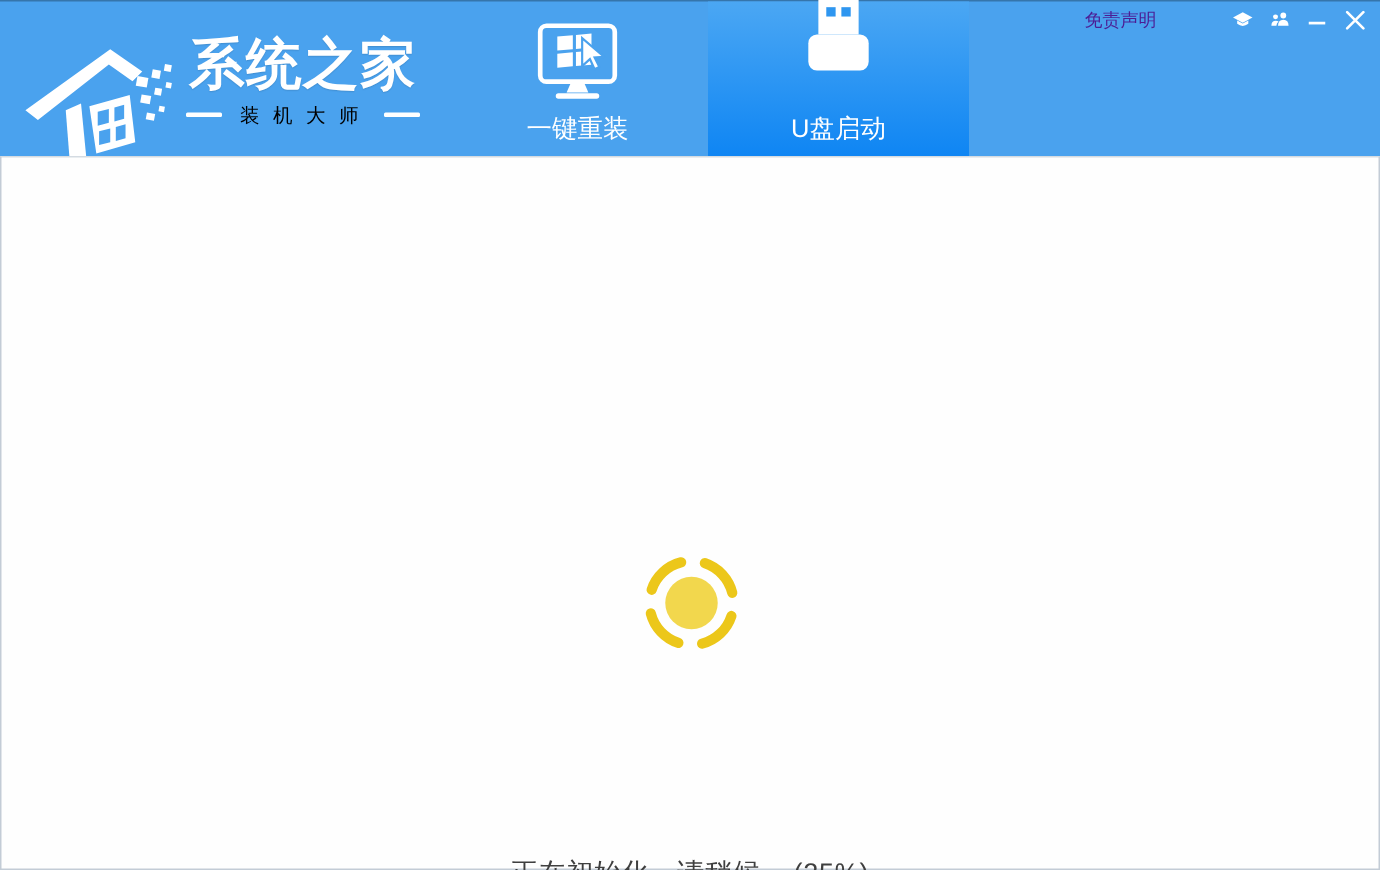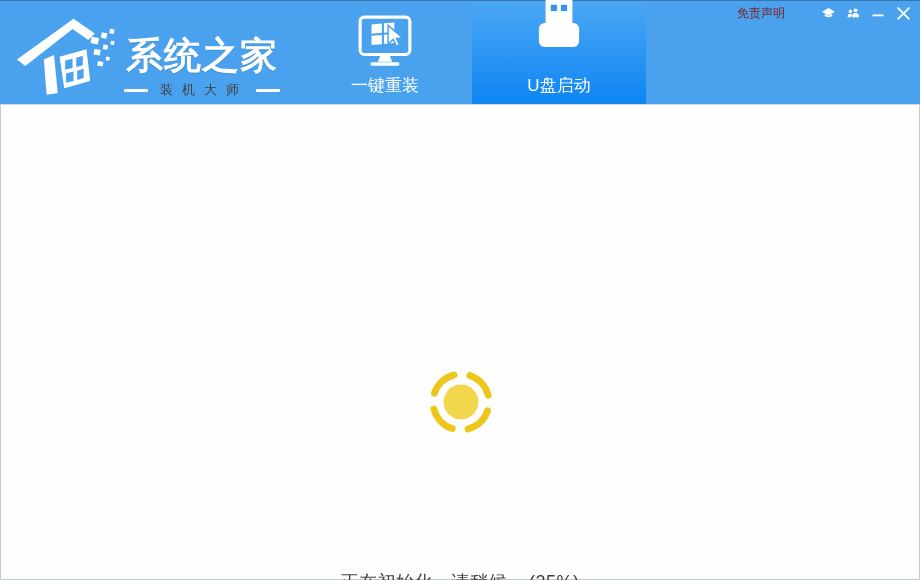--- a/index.html
+++ b/index.html
@@ -13,40 +13,40 @@
     --content-border:#c3ccd6;
   }
   *{margin:0;padding:0;box-sizing:border-box;}
   html,body{width:920px;height:580px;overflow:hidden;}
   body{font-family:"Liberation Sans","DejaVu Sans",sans-serif;}
   .window{position:relative;width:920px;height:580px;background:#fff;}
 
   
   .header{position:absolute;top:0;left:0;width:920px;height:104px;
           background:var(--header-blue);border-top:1px solid rgba(0,0,0,.28);}
-  .logo{position:absolute;left:16px;top:8px;display:flex;align-items:flex-end;}
+  .logo{position:absolute;left:16px;top:22px;display:flex;align-items:flex-start;}
   .logo-icon{width:102px;height:90px;}
   .logo-text{margin-left:6px;display:flex;flex-direction:column;align-items:center;}
   .logo-title{color:#fff;font-size:37px;font-weight:bold;letter-spacing:1px;line-height:1.1;
               text-shadow:0 1px 1px rgba(0,0,0,.12);}
-  .logo-sub{margin-top:4px;display:flex;align-items:center;color:#404040;font-size:13px;}
+  .logo-sub{margin-top:4px;display:flex;align-items:center;color:#000000;font-size:13px;}
   .logo-sub .dash{display:inline-block;width:24px;height:3px;background:#fff;border-radius:1px;}
   .logo-sub .sub-text{margin:0 8px;letter-spacing:9px;text-indent:4px;white-space:nowrap;}
 
   
   .tabs{position:absolute;left:298px;top:0;height:104px;display:flex;}
   .tab{width:174px;height:104px;display:flex;flex-direction:column;align-items:center;
        justify-content:flex-end;padding-bottom:11px;cursor:pointer;}
   .tab.selected{background:linear-gradient(180deg,var(--selected-tab-top) 0%,var(--selected-tab-bottom) 100%);gap:21px;}
   .tab .tab-icon{height:58px;display:flex;align-items:flex-end;justify-content:center;}
   .tab .tab-label{margin-top:7px;color:#fff;font-size:17px;line-height:1;}
 
   
   .titlebar-right{position:absolute;top:4px;right:9px;display:flex;align-items:center;}
-  .disclaimer{color:#7f1d1d;font-size:12px;margin-right:26px;cursor:pointer;line-height:16px;}
+  .disclaimer{color:#4c1d95;font-size:12px;margin-right:40px;cursor:pointer;line-height:16px;}
   .tb-icon{display:flex;align-items:center;justify-content:center;width:16px;height:16px;
            margin-left:9px;cursor:pointer;}
 
   
   .content{position:absolute;top:104px;left:0;width:920px;height:476px;background:#fefefe;
            border:1px solid var(--content-border);border-top:1px solid #d4dbe2;}
   .loader{position:absolute;left:423px;top:260px;width:74px;height:74px;}
   .status-text{position:absolute;top:465px;left:0;width:918px;text-align:center;
                color:var(--status-text);font-size:18px;letter-spacing:.5px;}
 </style>

